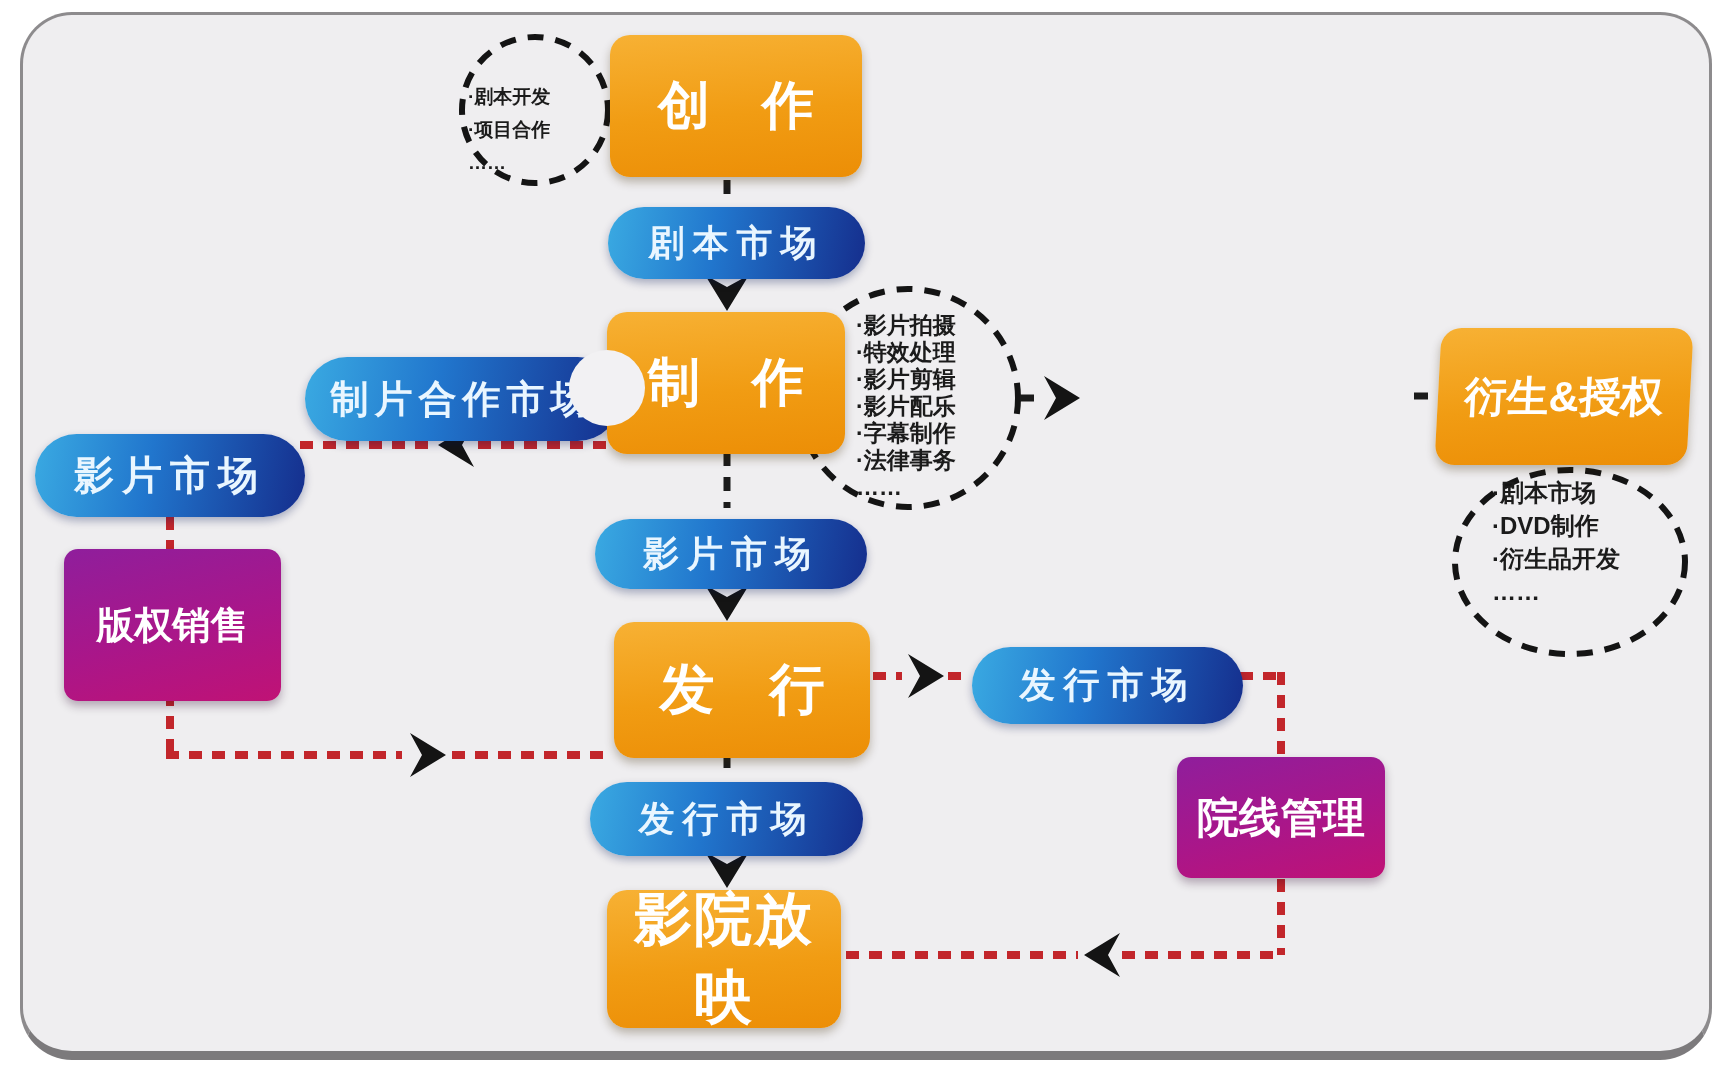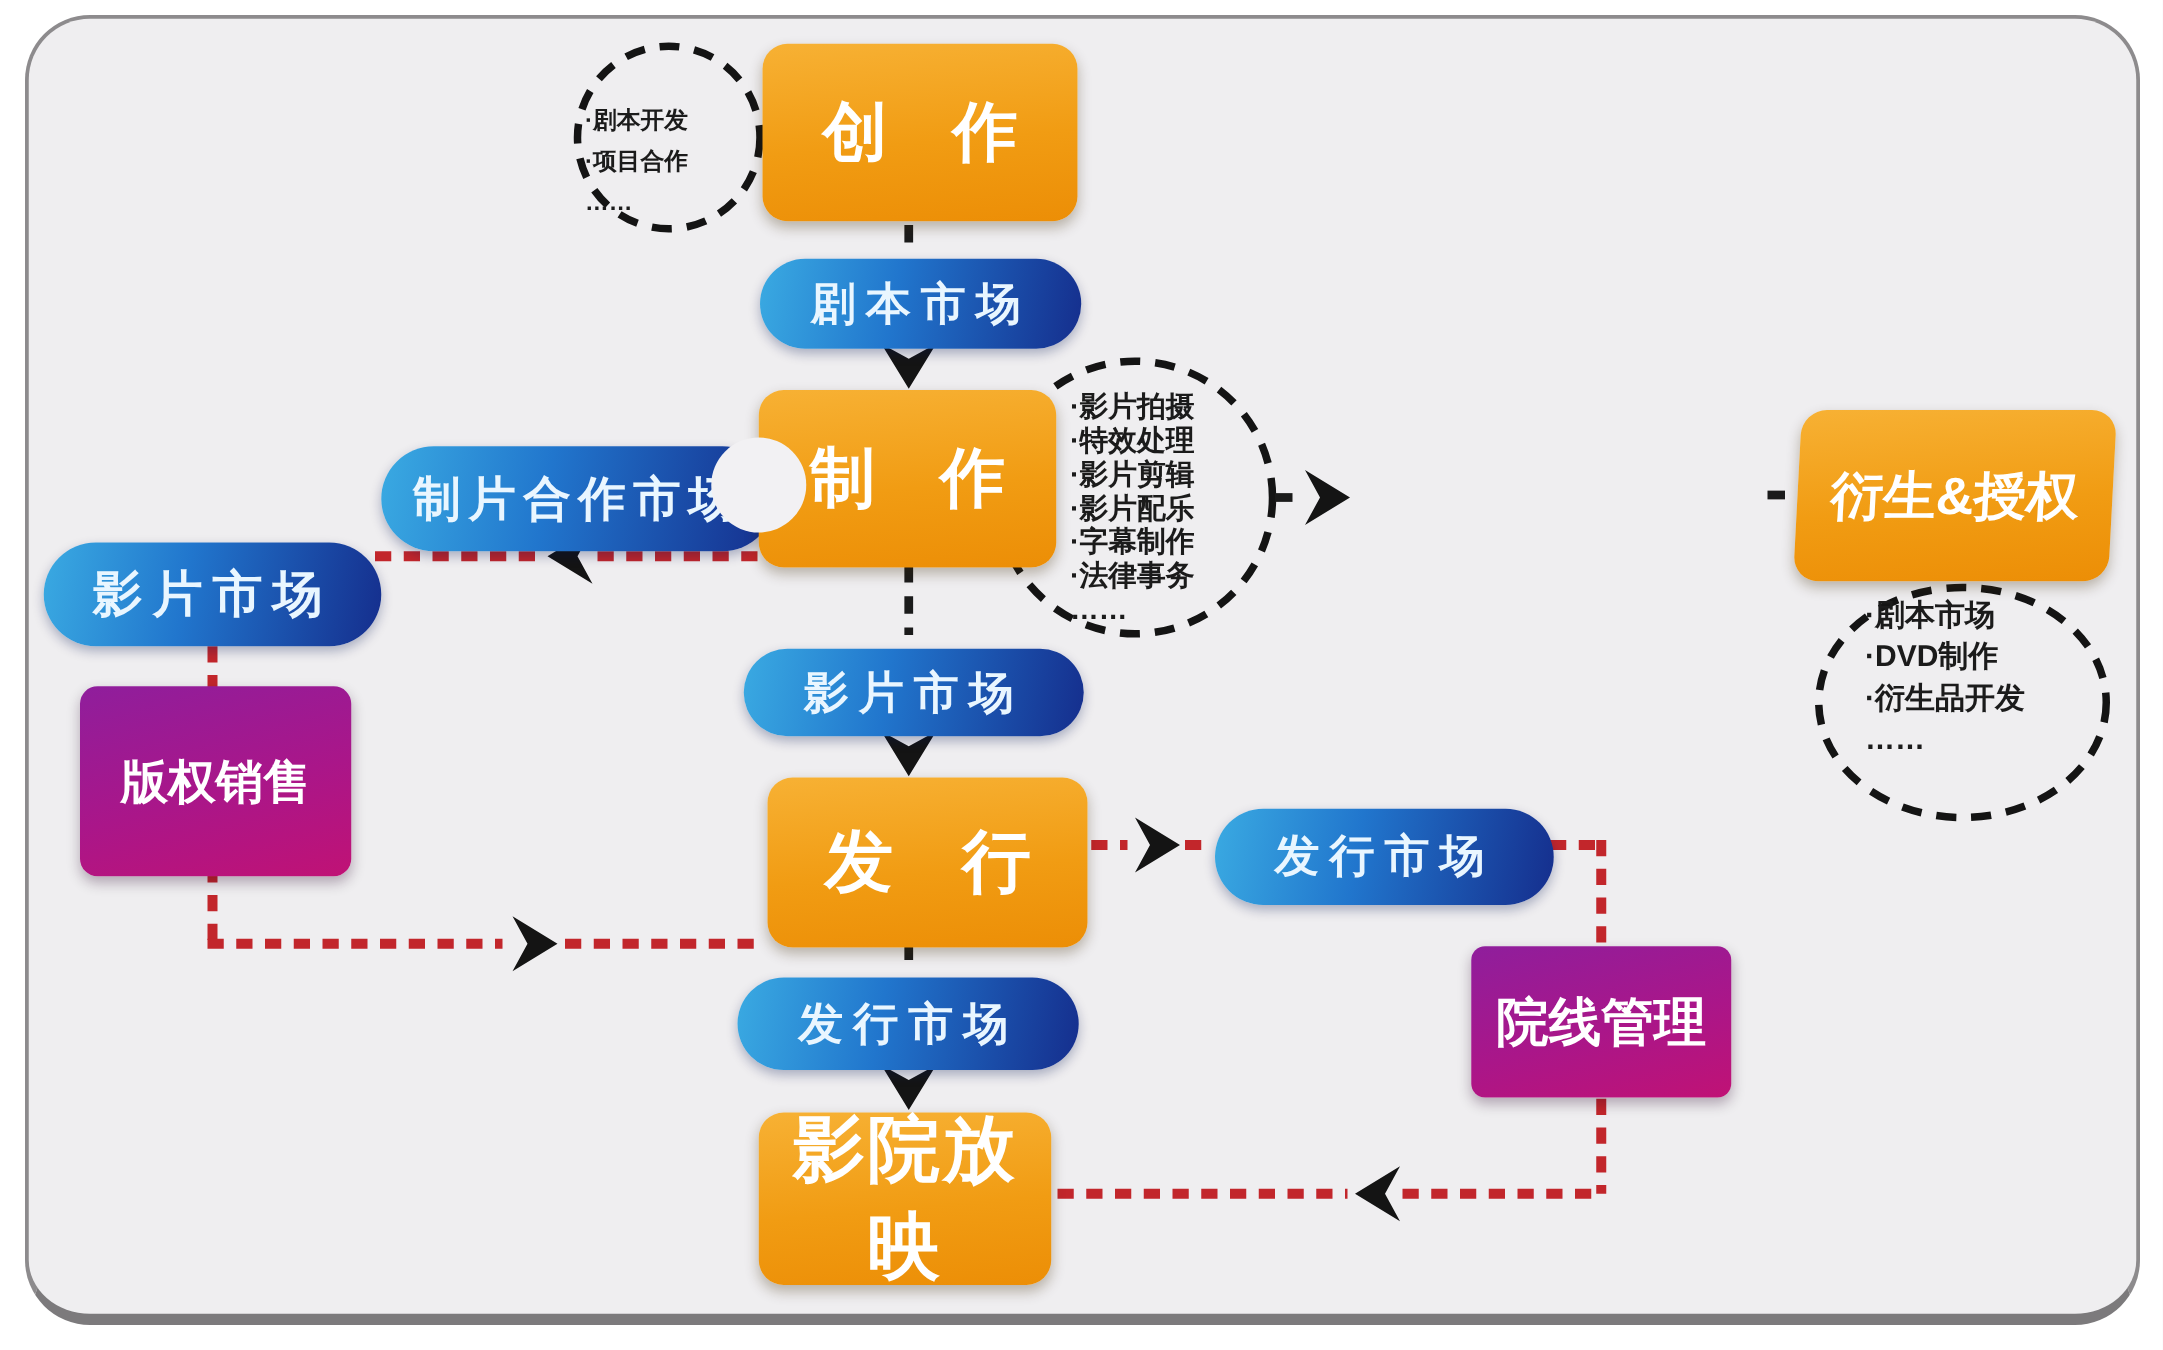--- a/index.html
+++ b/index.html
@@ -94,21 +94,21 @@
   <div class="node box-orange" style="left:607px;top:890px;width:234px;height:138px;font-size:58px;font-weight:900;letter-spacing:2px;">
       <span>影院放映</span>
     </div>
   <div class="node box-orange" style="left:1438px;top:328px;width:252px;height:137px;font-size:42px;font-weight:900;transform:skewX(-3deg);">
       <span>衍生&amp;授权</span>
     </div>
 
   <div class="node box-purple" style="left:64px;top:549px;width:217px;height:152px;font-size:38px;font-weight:900;">
       <span>版权销售</span>
     </div>
-  <div class="node box-purple" style="left:1177px;top:757px;width:208px;height:121px;font-size:42px;font-weight:900;border-radius:11px;">
+  <div class="node box-purple" style="left:1177px;top:757px;width:208px;height:121px;font-size:42px;font-weight:900;">
       <span>院线管理</span>
     </div>
 
   <div class="notch" style="left:569px;top:350px;"></div>
 
   <div class="notes" style="left:468px;top:80px;font-size:19px;line-height:33px;">
     <div>·剧本开发</div>
     <div>·项目合作</div>
     <div>……</div>
   </div>

